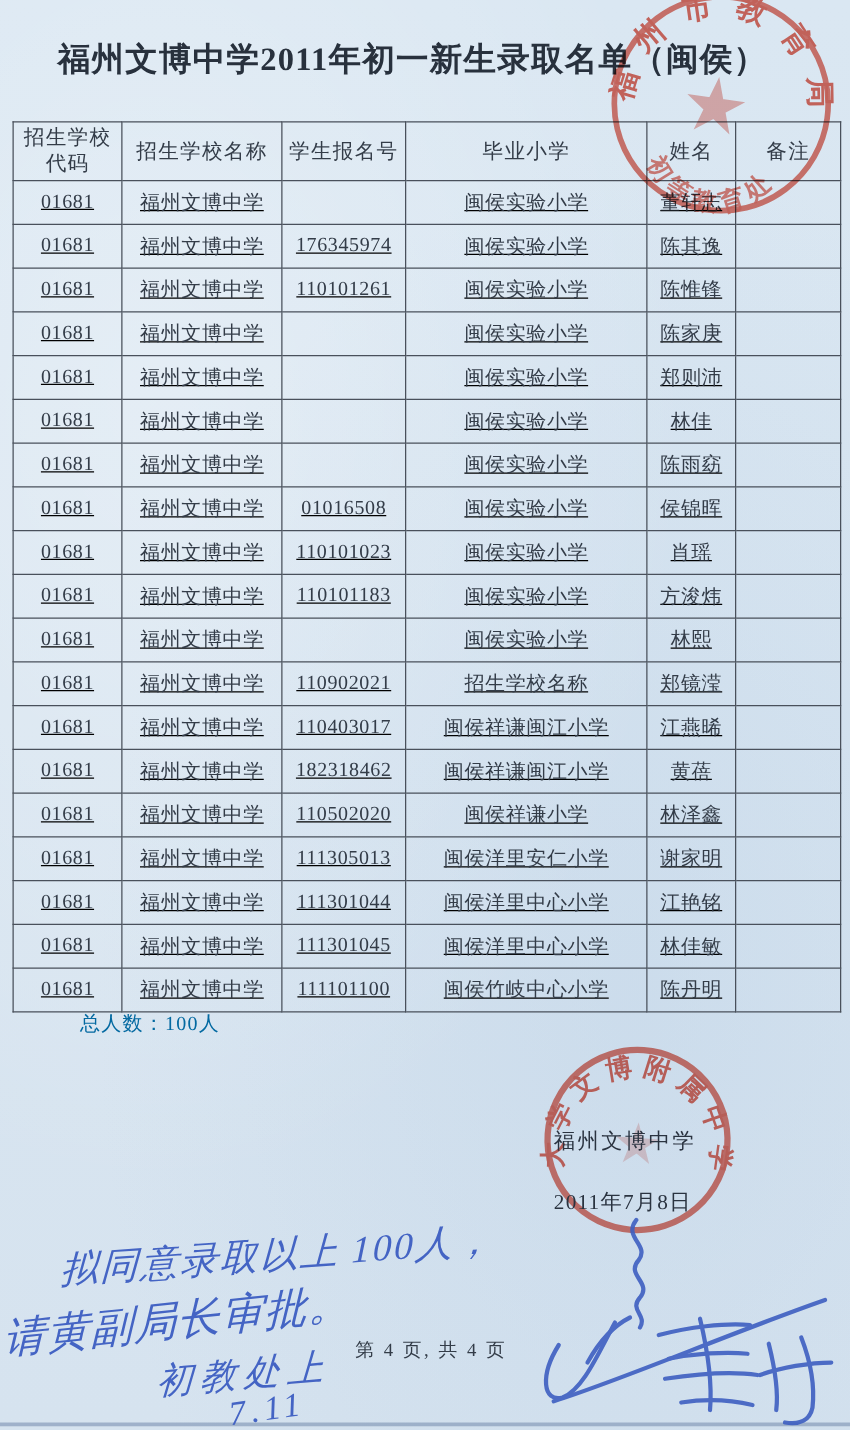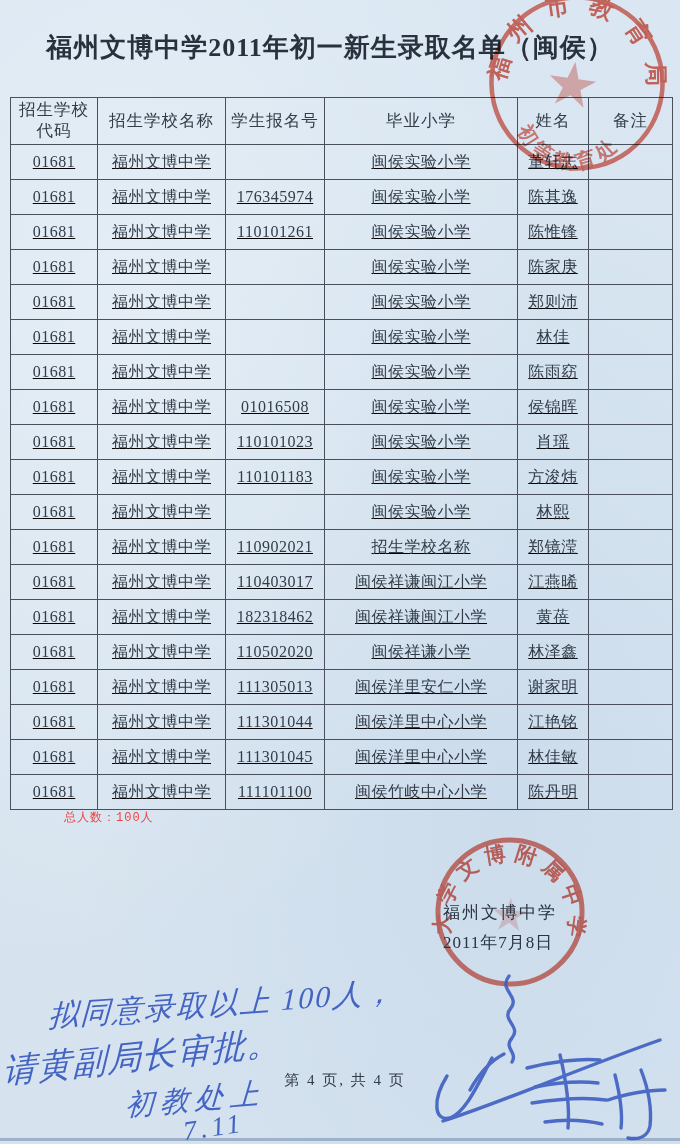--- a/index.html
+++ b/index.html
@@ -21,24 +21,24 @@
     border-collapse:collapse;table-layout:fixed;margin-top:24px;
   }
   table.admission th,table.admission td{
     border:1.6px solid #49505b;text-align:center;vertical-align:middle;
     color:#333c48;padding:0 2px;font-weight:normal;overflow:hidden;
   }
   table.admission thead tr{height:47px;}
   table.admission thead th{font-size:16.5px;line-height:1.25;letter-spacing:1px;}
   table.admission tbody tr{height:35px;text-decoration:underline;}
   table.admission tbody td{font-size:16px;letter-spacing:.5px;}
-  .total-label{position:absolute;left:64px;top:809px;font-size:12px;color:#ef4444;letter-spacing:1px;font-family:Liberation Mono, monospace;}
+  .total-label{position:absolute;left:64px;top:809px;font-size:16px;color:#0369a1;letter-spacing:1px;}
   .sig-block{position:absolute;left:443px;top:901px;z-index:5;color:#2a3340;}
   .sig-school{font-size:17px;letter-spacing:2px;}
-  .sig-date{font-size:17px;letter-spacing:1px;margin-top:7px;}
+  .sig-date{font-size:17px;letter-spacing:1px;margin-top:26px;}
   .page-footer{position:absolute;left:0;top:1071px;width:690px;text-align:center;
     font-size:15px;letter-spacing:2px;color:#333c48;}
   .stamp{position:absolute;mix-blend-mode:multiply;z-index:4;}
   .hand{position:absolute;color:#3d5ec2;z-index:6;font-style:italic;opacity:.95;}
   .hand1{left:48px;top:984px;font-size:30px;letter-spacing:2px;transform:rotate(-4deg) skewX(-6deg);}
   .hand2{left:2px;top:1034px;font-size:34px;letter-spacing:1px;transform:rotate(-6deg) skewX(-6deg);}
   .hand3{left:125px;top:1080px;font-size:29px;letter-spacing:6px;transform:rotate(-5deg) skewX(-8deg);}
   .hand4{left:183px;top:1112px;font-size:27px;letter-spacing:4px;transform:rotate(-8deg);}
   .sign-overlay{position:absolute;left:0;top:0;width:680px;height:1144px;z-index:6;pointer-events:none;}
   .bottom-edge{position:absolute;left:0;top:1138px;width:680px;height:3px;background:#8196b5;opacity:.65;}

